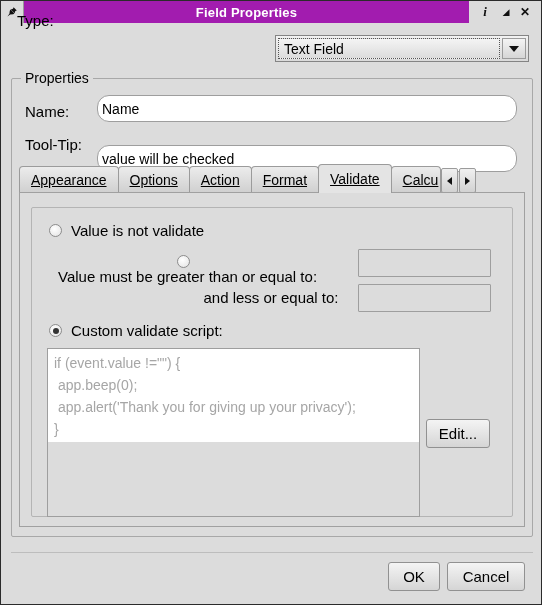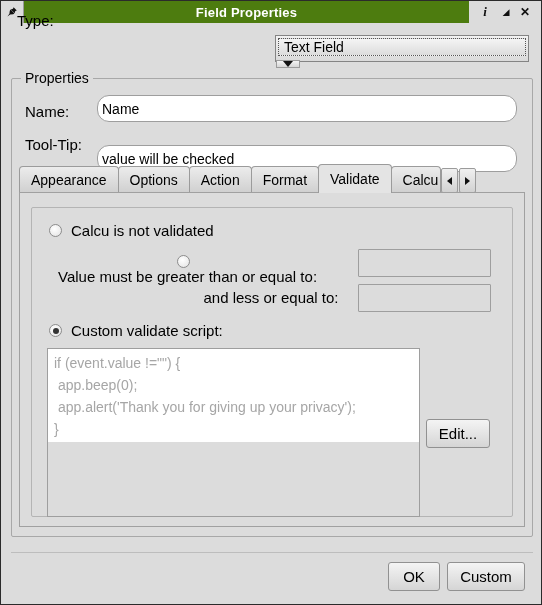--- a/index.html
+++ b/index.html
@@ -28,21 +28,21 @@
     background: #dcdcdc;
   }
   .pin-box {
     width: 22px;
     display: flex; align-items: center; justify-content: center;
     background: #dcdcdc;
     border-right: 1px solid #9a9a9a;
   }
   .titlebar-mid {
     flex: 1;
-    background: #4d7c0f;
+    background: #a21caf;
     display: flex; align-items: center; justify-content: center;
     color: #ffffff;
     font-size: 13px;
     font-weight: bold;
     letter-spacing: .2px;
   }
   .titlebar-right {
     width: 72px;
     background: #dcdcdc;
     display: flex; align-items: center; justify-content: space-around;
@@ -61,21 +61,20 @@
     font-size: 15px; color: #000;
   }
   .combo {
     position: absolute;
     left: 274px; top: 34px;
     width: 254px; height: 27px;
     box-sizing: border-box;
     display: flex;
     border: 1px solid #848484;
     background: linear-gradient(#f2f2f2, #dadada);
-    flex-direction: column;
   }
   .combo-text {
     flex: 1;
     margin: 2px;
     border: 1px dotted #555;
     background: linear-gradient(#f4f4f4, #dcdcdc);
     display: flex; align-items: center;
     padding-left: 5px;
     font-size: 14px; color: #000;
     box-sizing: border-box;
@@ -128,20 +127,21 @@
     border-radius: 12px;
   }
 
   
   .tabstrip {
     position: absolute;
     left: 18px; top: 163px;
     width: 506px; height: 29px;
     display: flex;
     align-items: flex-end;
+    text-decoration: underline;
   }
   .tab {
     height: 27px;
     box-sizing: border-box;
     padding: 0 11px;
     display: flex; align-items: center;
     font-size: 14px; color: #000;
     border: 1px solid #9b9b9b;
     border-bottom: none;
     border-radius: 4px 4px 0 0;
@@ -351,21 +351,21 @@
     <div class="tab-scroll">
         <span class="tri-right"></span>
       </div>
   </div>
 
   <div class="tabpanel"></div>
   <div class="inner-panel"></div>
 
   <div class="radio-row" style="left:48px; top:221px;">
     <span class="radio"></span>
-    <span class="radio-label">Calcu is not validated</span>
+    <span class="radio-label">Value is not validate</span>
   </div>
 
   <div class="radio-row" style="left:48px; top:254px;flex-direction:column;">
     <span class="radio"></span>
     <span class="radio-label">Value must be greater than or equal to:</span>
   </div>
   <div class="disabled-input" style="left:357px; top:248px; width:133px; height:28px;">
     
   </div>
 
@@ -392,16 +392,16 @@
 
   <div class="btn" style="left:425px; top:418px; width:64px; height:29px;">
     <span>Edit...</span>
   </div>
 
   <div class="bottom-sep"></div>
   <div class="btn" style="left:387px; top:561px; width:52px; height:29px;">
     <span>OK</span>
   </div>
   <div class="btn" style="left:446px; top:561px; width:78px; height:29px;">
-    <span>Custom</span>
+    <span>Cancel</span>
   </div>
 
 </div>
 
 </body></html>

